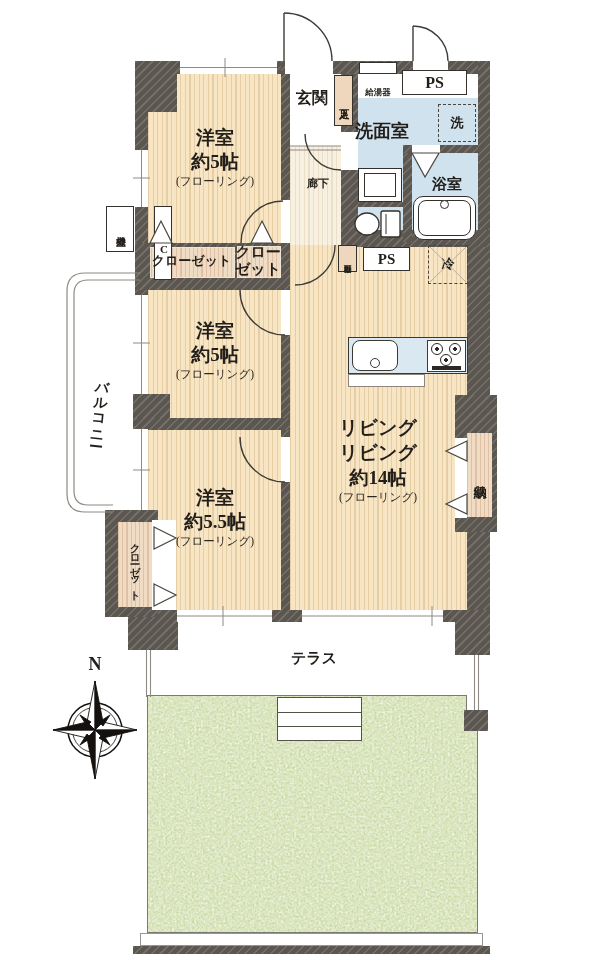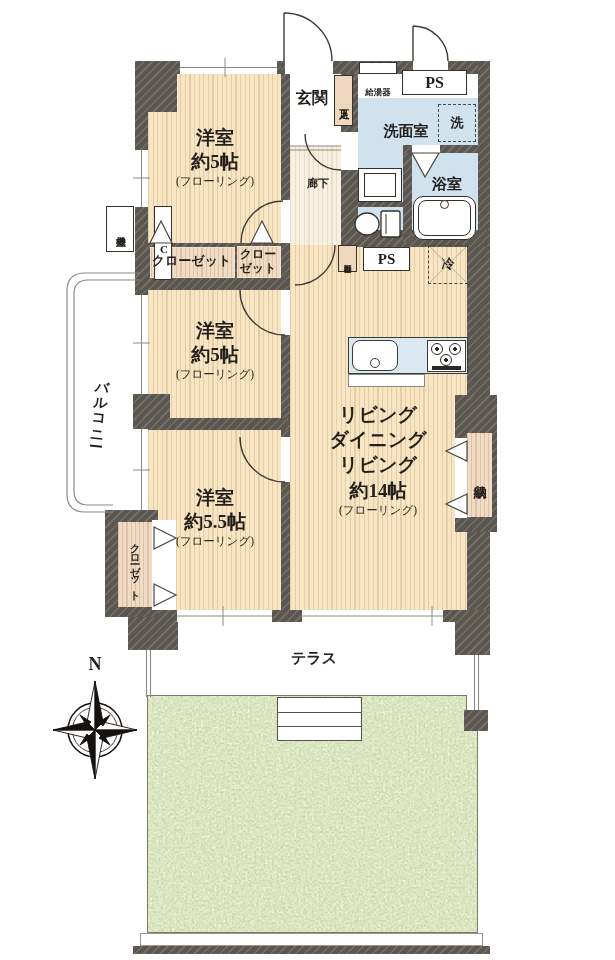--- a/index.html
+++ b/index.html
@@ -157,31 +157,30 @@
     <span>約5帖</span>
     <span style="font-size:11.5px;font-weight:400;">(フローリング)</span>
   </div>
   <div class="lbl" style="left:149px;top:484px;width:132px;height:66px;flex-direction:column;font-size:19px;">
     <span>洋室</span>
     <span>約5.5帖</span>
     <span style="font-size:11.5px;font-weight:400;">(フローリング)</span>
   </div>
   <div class="lbl" style="left:298px;top:404px;width:160px;height:112px;flex-direction:column;font-size:19px;line-height:1.32;">
     <span>リビング</span>
-    <span>ダイニング</span>
     <span>リビング</span>
     <span>約14帖</span>
     <span style="font-size:11.5px;font-weight:400;">(フローリング)</span>
   </div>
   <div class="lbl" style="left:288px;top:88px;width:48px;height:20px;font-size:16px;">玄関</div>
   <div class="lbl" style="left:300px;top:174px;width:36px;height:20px;font-size:11px;">廊下</div>
-  <div class="lbl" style="left:376px;top:121px;width:60px;height:20px;font-size:15px;">洗面室</div>
+  <div class="lbl" style="left:352px;top:121px;width:60px;height:20px;font-size:18px;">洗面室</div>
   <div class="lbl" style="left:425px;top:174px;width:44px;height:20px;font-size:15px;">浴室</div>
   <div class="lbl" style="left:150px;top:248px;width:83px;height:27px;font-size:13px;">クローゼット</div>
-  <div class="lbl" style="left:237px;top:246px;width:42px;height:32px;flex-direction:column;font-size:12px;line-height:1.15;">
+  <div class="lbl" style="left:237px;top:246px;width:42px;height:32px;flex-direction:column;font-size:15px;line-height:1.15;font-family:Liberation Mono, monospace;">
     <span>クロー</span>
     <span>ゼット</span>
   </div>
   <div class="lbl v" style="left:122px;top:526px;width:26px;height:78px;font-size:10.5px;letter-spacing:0;">クローゼット</div>
   <div class="lbl v" style="left:468px;top:447px;width:23px;height:58px;font-size:13px;">収納</div>
   <div class="lbl v" style="left:88px;top:342px;width:24px;height:126px;font-size:14px;font-weight:600;transform:rotate(6deg);">バルコニー</div>
   <div class="lbl" style="left:284px;top:648px;width:60px;height:20px;font-size:15px;">テラス</div>
   <div class="lbl" style="left:260px;top:801px;width:100px;height:24px;font-size:18px;">専用庭</div>
   <div class="lbl" style="left:80px;top:653px;width:30px;height:22px;font-size:18px;font-weight:700;">N</div>
 

